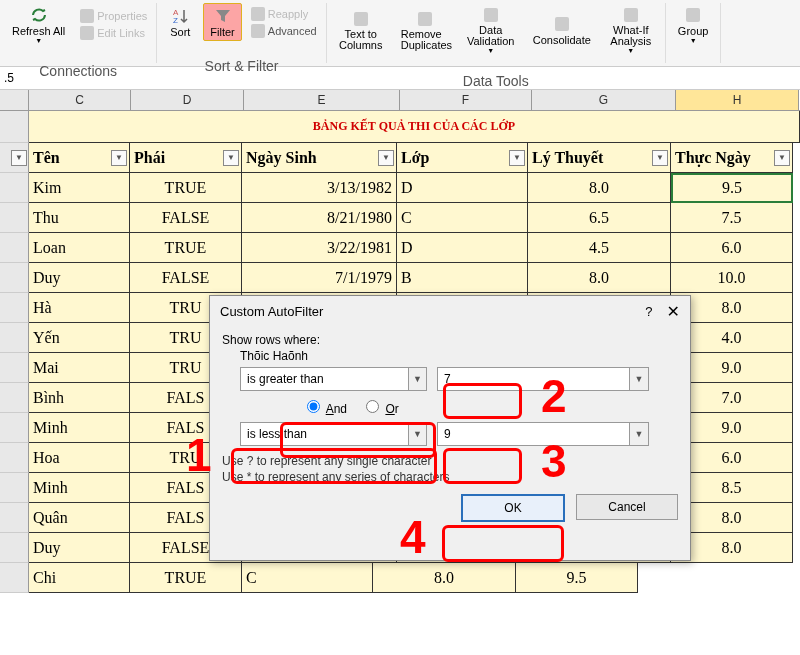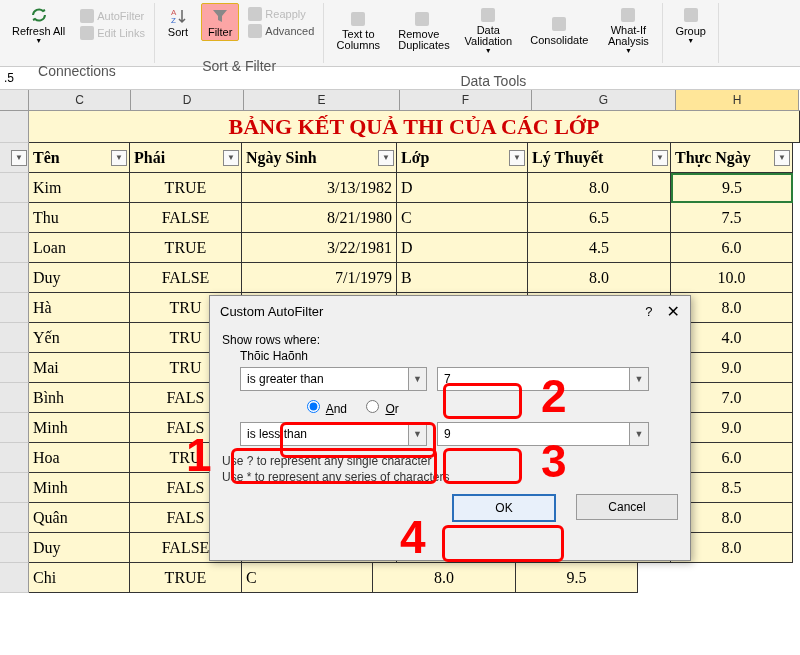--- a/index.html
+++ b/index.html
@@ -17,38 +17,38 @@
 .rowhead{width:28px;border-right:1px solid #999;background:#e8e8e8}
 .colh{border-right:1px solid #999;background:#e8e8e8;display:flex;align-items:center;justify-content:center;font-size:12px;color:#333}
 .colh.active{background:#ffe699}
 .colh.c-C{width:101px}.colh.c-D{width:112px}.colh.c-E{width:155px}.colh.c-F{width:131px}.colh.c-G{width:143px}.colh.c-H{width:122px}
 .sheet{display:flex;flex-direction:column}
 .row{display:flex;height:30px}
 .row.title{height:32px}
 .cell{border-right:1px solid #333;border-bottom:1px solid #333;display:flex;align-items:center;background:#fff8d0;padding:0 4px;box-sizing:border-box;font-size:16px;font-family:"Times New Roman",serif}
 .cell.c-C{width:101px}.cell.c-D{width:112px}.cell.c-E{width:155px}.cell.c-F{width:131px}.cell.c-G{width:143px}.cell.c-H{width:122px}
 .rh{width:28px;border-right:1px solid #999;border-bottom:1px solid #ccc;background:#e8e8e8;display:flex;align-items:center;justify-content:center;font-size:11px}
-.title-merged{flex:1;background:#fff8d0;border-right:1px solid #333;border-bottom:1px solid #333;display:flex;align-items:center;justify-content:center;font-weight:bold;color:#d00000;font-size:22px;font-family:"Times New Roman",serif}
+.title-merged{flex:1;background:#fff8d0;border-right:1px solid #333;border-bottom:1px solid #333;display:flex;align-items:center;justify-content:center;font-weight:bold;color:#d00000;font-size:12px;font-family:"Times New Roman",serif}
 .hdr{font-weight:bold;background:#fff8d0;position:relative}
 .hdr .ft{position:absolute;right:2px;top:50%;transform:translateY(-50%);width:14px;height:14px;border:1px solid #888;background:#fafafa;display:flex;align-items:center;justify-content:center;font-size:8px;color:#555}
 .cell.center{justify-content:center}
 .cell.right{justify-content:flex-end}
 .cell.selected{border:2px solid #2a7e3a;padding:0 2px}
 .dialog{position:absolute;left:209px;top:295px;width:460px;height:252px;background:#f0f0f0;border:1px solid #888;box-shadow:2px 2px 8px rgba(0,0,0,.3);font-size:12px;padding:6px 10px}
 .dlg-title{display:flex;justify-content:space-between;align-items:center;margin-bottom:8px;font-size:13px}
 .dlg-title-right{display:flex;gap:14px;align-items:center}
 .dlg-close{font-size:16px;cursor:pointer;}
 .dlg-body{padding:4px 2px}
 .combo{display:flex;height:22px;border:1px solid #999;background:#fff}
 .combo input{flex:1;border:0;padding:0 6px;font-size:12px;outline:0}
 .combo .arr{width:18px;border-left:1px solid #999;display:flex;align-items:center;justify-content:center;font-size:9px;background:#f0f0f0;color:#555}
 .dlg-row{display:flex;gap:10px;margin:4px 18px}
 .radios{display:flex;gap:14px;margin:6px 0 6px 80px;align-items:center}
 .dlg-hint{margin:8px 0 2px 0;color:#333}
-.dlg-btns{display:flex;justify-content:flex-end;gap:20px;margin-top:10px}
+.dlg-btns{display:flex;justify-content:flex-end;gap:11px;margin-top:10px}
 .dlg-btn{width:100px;height:24px;display:flex;align-items:center;justify-content:center;background:#e8e8e8;border:1px solid #999;cursor:pointer}
 .dlg-btn.primary{border:2px solid #2a6fbb;background:#e8f0fa}
 .anno{position:absolute;border:3px solid #ff0000;border-radius:6px;pointer-events:none}
 .ann-num{position:absolute;font-size:46px;font-weight:bold;color:#ff0000;pointer-events:none;font-family:Arial,sans-serif}
 .micon{width:14px;height:14px;background:#ccc;display:inline-block;border-radius:2px}
 svg{display:block}
 </style>
 </head>
 <body>
 
@@ -61,21 +61,21 @@
               <path d="M5 9a6 6 0 0 1 10-4l2-1" fill="none" stroke="#2a7e3a" stroke-width="2"></path>
               <path d="M17 9a6 6 0 0 1-10 4l-2 1" fill="none" stroke="#2a7e3a" stroke-width="2"></path>
             </svg>
           </div>
         <div>Refresh All</div>
         <div style="font-size:7px">▼</div>
       </div>
       <div style="display:flex;flex-direction:column;gap:1px">
         <div class="rbtn-sm dis">
             <span class="micon"></span>
-            <span>AutoFilter</span>
+            <span>Properties</span>
           </div>
         <div class="rbtn-sm dis">
             <span class="micon"></span>
             <span>Edit Links</span>
           </div>
       </div>
     </div>
     <div class="rgroup-label">Connections</div>
   </div>
   <div class="rgroup">

